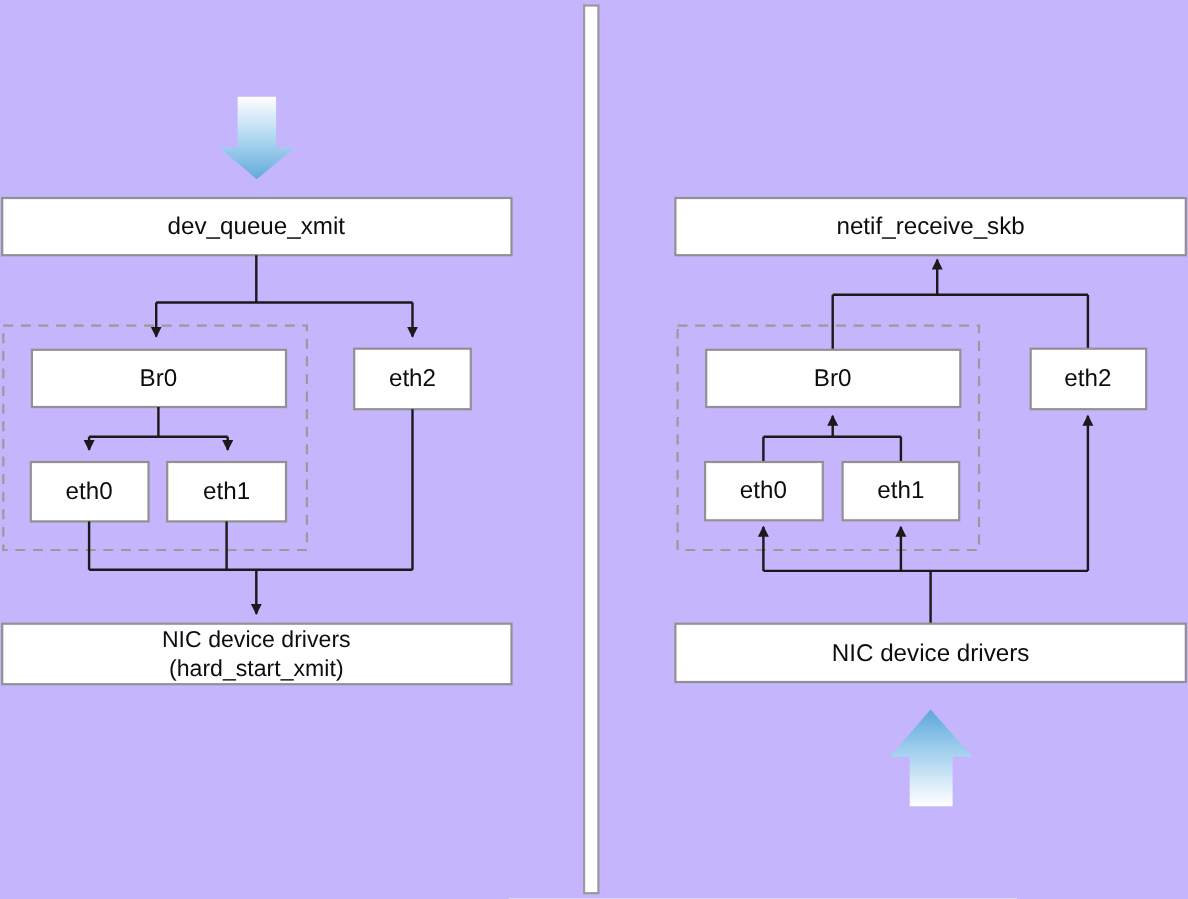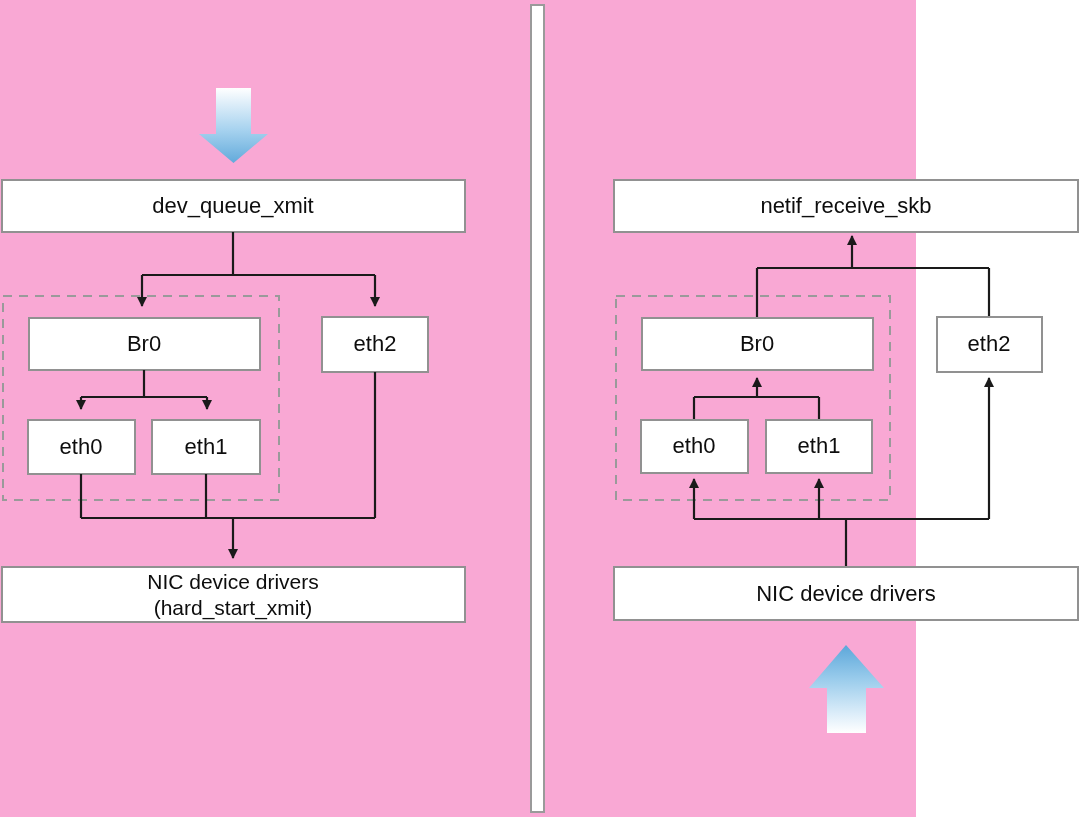--- a/index.html
+++ b/index.html
@@ -8,23 +8,23 @@
     background: #ffffff;
   }
   body {
     width: 1080px;
     height: 817px;
     font-family: "Liberation Sans", sans-serif;
     overflow: hidden;
   }
   #stage {
     position: relative;
-    width: 916px;
+    width: 1080px;
     height: 817px;
-    background: #f9a8d4;
+    background: #c4b5fd;
   }
   svg.diagram {
     position: absolute;
     left: 0;
     top: 0;
     width: 1080px;
     height: 817px;
   }
   .boxlabel {
     font-family: "Liberation Sans", sans-serif;

